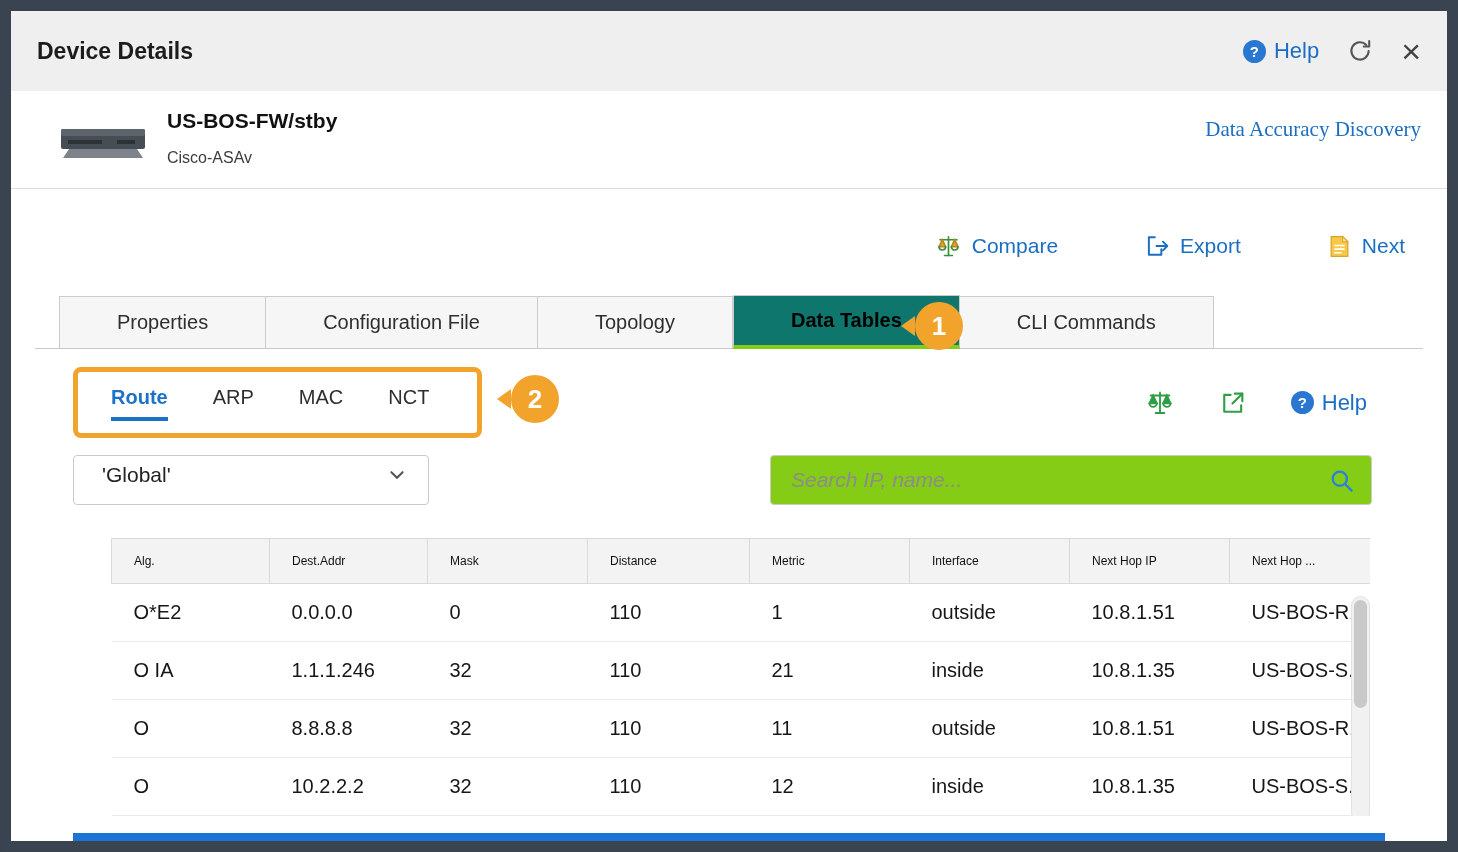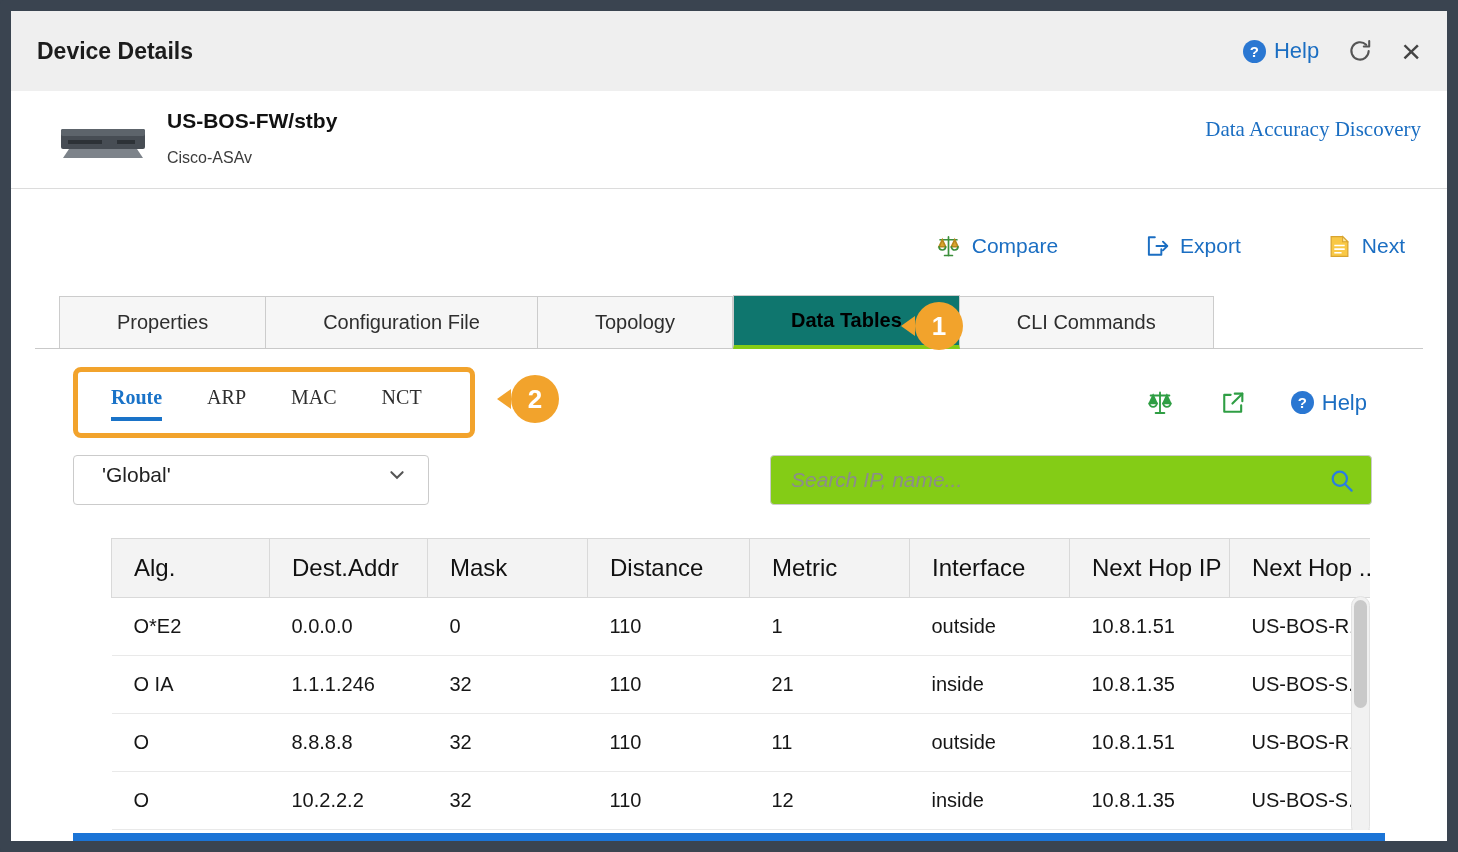--- a/index.html
+++ b/index.html
@@ -35,38 +35,38 @@
   
   .tabs { margin-top:26px; display:flex; align-items:flex-end; border-bottom:1px solid #c9c9c9; padding-left:24px; flex:0 0 auto; }
   .tab { height:52px; padding:0 57px; display:flex; align-items:center; background:#f6f6f6; border:1px solid #cccccc; border-bottom:none; border-left:none; font-size:20px; color:#2e2e2e; cursor:pointer; white-space:nowrap; }
   .tab:first-child { border-left:1px solid #cccccc; }
   .tab.active { background:#0f766e; font-weight:700; color:#000; height:54px; margin-bottom:-1px; border-bottom:4px solid #84cc16; border-left:1px solid #cccccc; position:relative; z-index:2; }
 
   
   .panel { flex:1; padding:18px 38px 0 38px; position:relative; overflow:hidden; }
 
   .subtab-bar { display:flex; justify-content:space-between; align-items:center; }
-  .subtab-callout { display:inline-flex; align-items:center; gap:45px; border:5px solid #f2a32c; border-radius:8px; padding:14px 48px 12px 33px;font-family:Liberation Serif, serif; }
+  .subtab-callout { display:inline-flex; align-items:center; gap:45px; border:5px solid #f2a32c; border-radius:8px; padding:14px 48px 12px 33px; }
   .subtab { font-size:20px; color:#2e2e2e; padding-bottom:8px; border-bottom:4px solid transparent; cursor:pointer; }
   .subtab.active { color:#1a73c8; font-weight:bold; border-bottom:4px solid #1a73c8; }
 
   .panel-toolbar { display:flex; align-items:center; gap:44px; margin-right:18px; }
   .tool-icon { display:inline-flex; cursor:pointer; }
 
   
   .filter-row { margin-top:17px; display:flex; justify-content:space-between; align-items:center; margin-right:13px; flex:0 0 auto; }
   .vrf-select { width:356px; height:50px; border:1px solid #cbcbcb; border-radius:4px; display:flex; align-items:center; justify-content:space-between; padding:0 22px 10px 28px; font-size:21px; color:#222; cursor:pointer; background:#fff; }
   .search-box { width:602px; height:50px; border:1px solid #cbcbcb; border-radius:4px; display:flex; align-items:center; padding:0 16px 0 20px; background:#84cc16; }
   .search-box input { flex:1; border:none; outline:none; font-size:21px; font-style:italic; color:#555; background:transparent; font-family:"Liberation Sans","DejaVu Sans",sans-serif; }
   .search-box input::placeholder { color:#8c8c8c; font-style:italic; }
 
   
   .table-region { margin:33px 15px 0 38px; position:relative; flex:1; overflow:hidden; }
   table.route-table { width:100%; border-collapse:collapse; table-layout:fixed; }
-  .route-table th { background:#f3f3f3; font-weight:400; font-size:24px; color:#111; text-align:left; padding:15px 8px 15px 22px; border:1px solid #d9d9d9; border-right:none; white-space:nowrap; overflow:hidden; }
+  .route-table th { background:#f3f3f3; font-weight:400; font-size:12px; color:#111; text-align:left; padding:15px 8px 15px 22px; border:1px solid #d9d9d9; border-right:none; white-space:nowrap; overflow:hidden; }
   .route-table th:last-child { border-right:1px solid #d9d9d9; }
   .route-table td { font-size:20px; color:#161616; padding:17px 8px 17px 22px; border-bottom:1px solid #e9e9e9; white-space:nowrap; overflow:hidden; background:#fff; }
 
   .v-scrollbar { position:absolute; top:58px; right:0; bottom:-6px; width:19px; background:#f1f1f1; border:1px solid #e2e2e2; border-radius:10px; }
   .v-thumb { position:absolute; top:3px; left:2px; right:2px; height:108px; background:#c9c9c9; border-radius:9px; }
 
   .bottom-strip { position:absolute; left:62px; right:62px; bottom:0; height:8px; background:#1b74d6; }
 
   
   .badge { position:absolute; width:48px; height:48px; border-radius:50%; background:#f2a32c; color:#fff; font-size:26px; font-weight:bold; display:flex; align-items:center; justify-content:center; z-index:10; }

